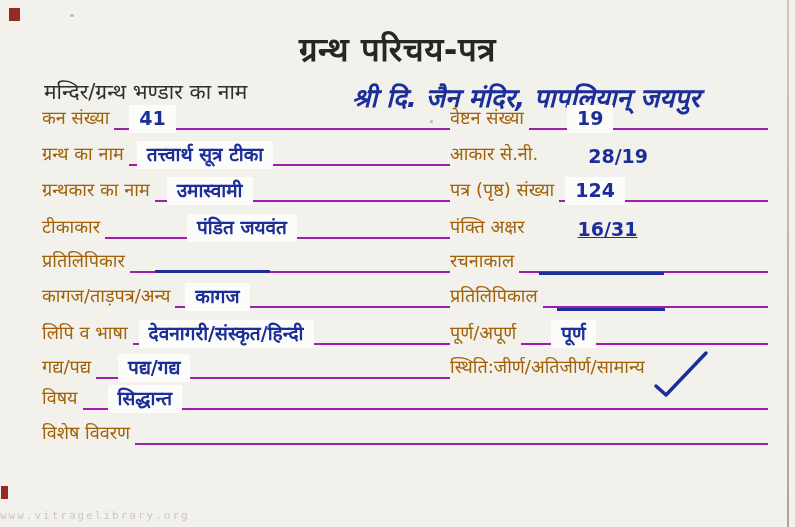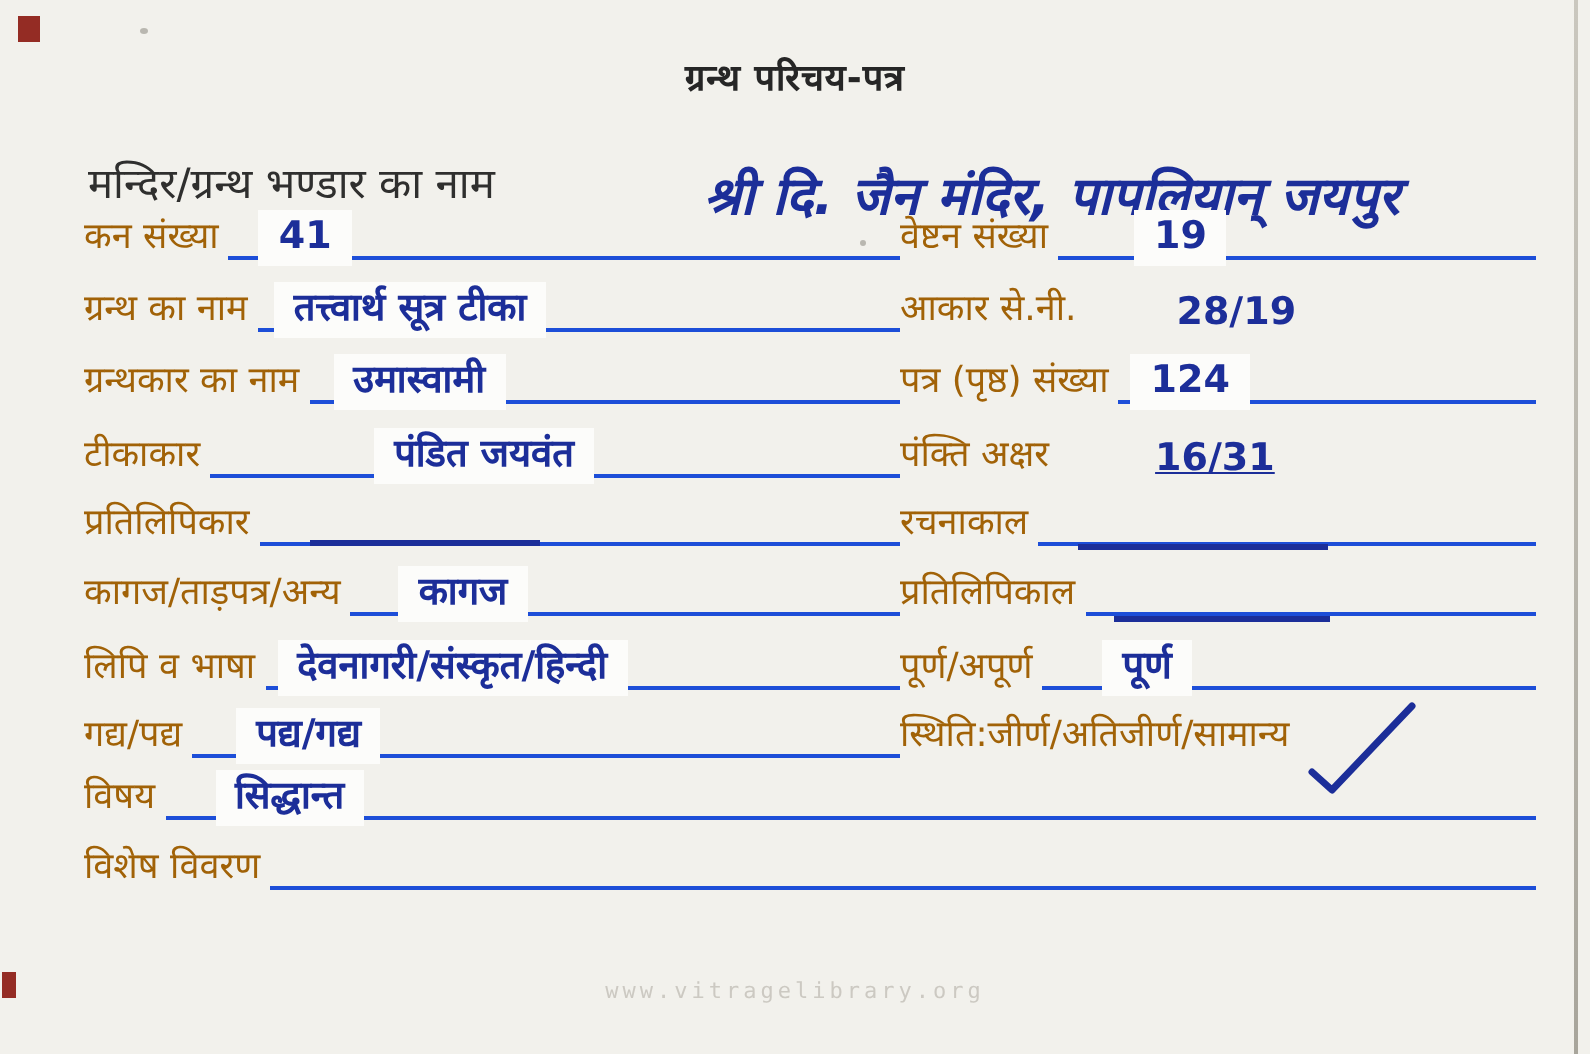--- a/index.html
+++ b/index.html
@@ -4,38 +4,38 @@
 <style>
   html,body{margin:0;padding:0;}
   body{
     width:795px;height:527px;overflow:hidden;position:relative;
     background:#f2f1ec;
     font-family:"DejaVu Sans",sans-serif;
   }
   .card{position:absolute;inset:0;}
   .title{
     position:absolute;top:26px;left:0;right:0;text-align:center;
-    font-size:18px;font-weight:bold;color:#262626;letter-spacing:.5px;
+    font-size:33px;font-weight:bold;color:#262626;letter-spacing:.5px;
   }
   .hdr-label{position:absolute;left:44px;top:77px;font-size:21px;color:#2f2f2e;white-space:nowrap;}
   .hdr-value{position:absolute;left:352px;top:79px;font-size:26px;font-weight:bold;color:#1c2e99;white-space:nowrap;font-style:italic;}
   .frow{position:absolute;left:42px;right:27px;height:34px;display:flex;align-items:flex-end;}
   .lbl{font-size:18px;color:#a16207;white-space:nowrap;padding:0 5px 1px 0;flex:0 0 auto;}
-  .seg{flex:1 1 auto;position:relative;height:100%;border-bottom:2px solid #1d4ed8;}
+  .seg{flex:1 1 auto;position:relative;height:100%;border-bottom:2px solid #a21caf;}
   .seg.noline{border-bottom:none;}
   .rwrap{flex:0 0 318px;display:flex;align-items:flex-end;position:relative;height:100%;text-align:center;}
   .val{
     position:absolute;bottom:-5px;background:#fcfcfa;color:#1c2e99;
     font-weight:bold;font-size:19px;white-space:nowrap;
     padding:1px 10px 3px;line-height:24px;
   }
   .bdash{position:absolute;height:3px;background:#1c2e99;bottom:-2px;}
   .check-svg{position:absolute;left:650px;top:350px;}
   .watermark{
-    position:absolute;left:0;right:0;top:489px;text-align:center;
+    position:absolute;left:0;right:0;top:509px;
     font-family:"DejaVu Sans Mono",monospace;font-size:11px;
     letter-spacing:2px;color:#ccc9c2;
   }
   .edge-right{
     position:absolute;left:787px;top:0;width:2px;height:527px;
     background:linear-gradient(#cac7be,#a8a59b);
   }
   .corner-mark{position:absolute;background:#8c1b12;opacity:.92;}
   .speck{position:absolute;background:#b9b7b0;border-radius:50%;}
 </style>
@@ -116,21 +116,21 @@
       <span class="lbl">रचनाकाल</span>
       <span class="seg">
         <span class="bdash" style="left:20px;width:125px;bottom:-4px;"></span>
       </span>
     </span>
   </div>
 
   <div class="frow" style="top:274px;">
     <span class="lbl">कागज/ताड़पत्र/अन्य</span>
     <span class="seg">
-      <span class="val" style="left:24px;">कागज</span>
+      <span class="val" style="left:10px;">कागज</span>
     </span>
     <span class="rwrap">
       <span class="lbl">प्रतिलिपिकाल</span>
       <span class="seg">
         <span class="bdash" style="left:14px;width:108px;bottom:-5px;"></span>
       </span>
     </span>
   </div>
 
   <div class="frow" style="top:311px;">

